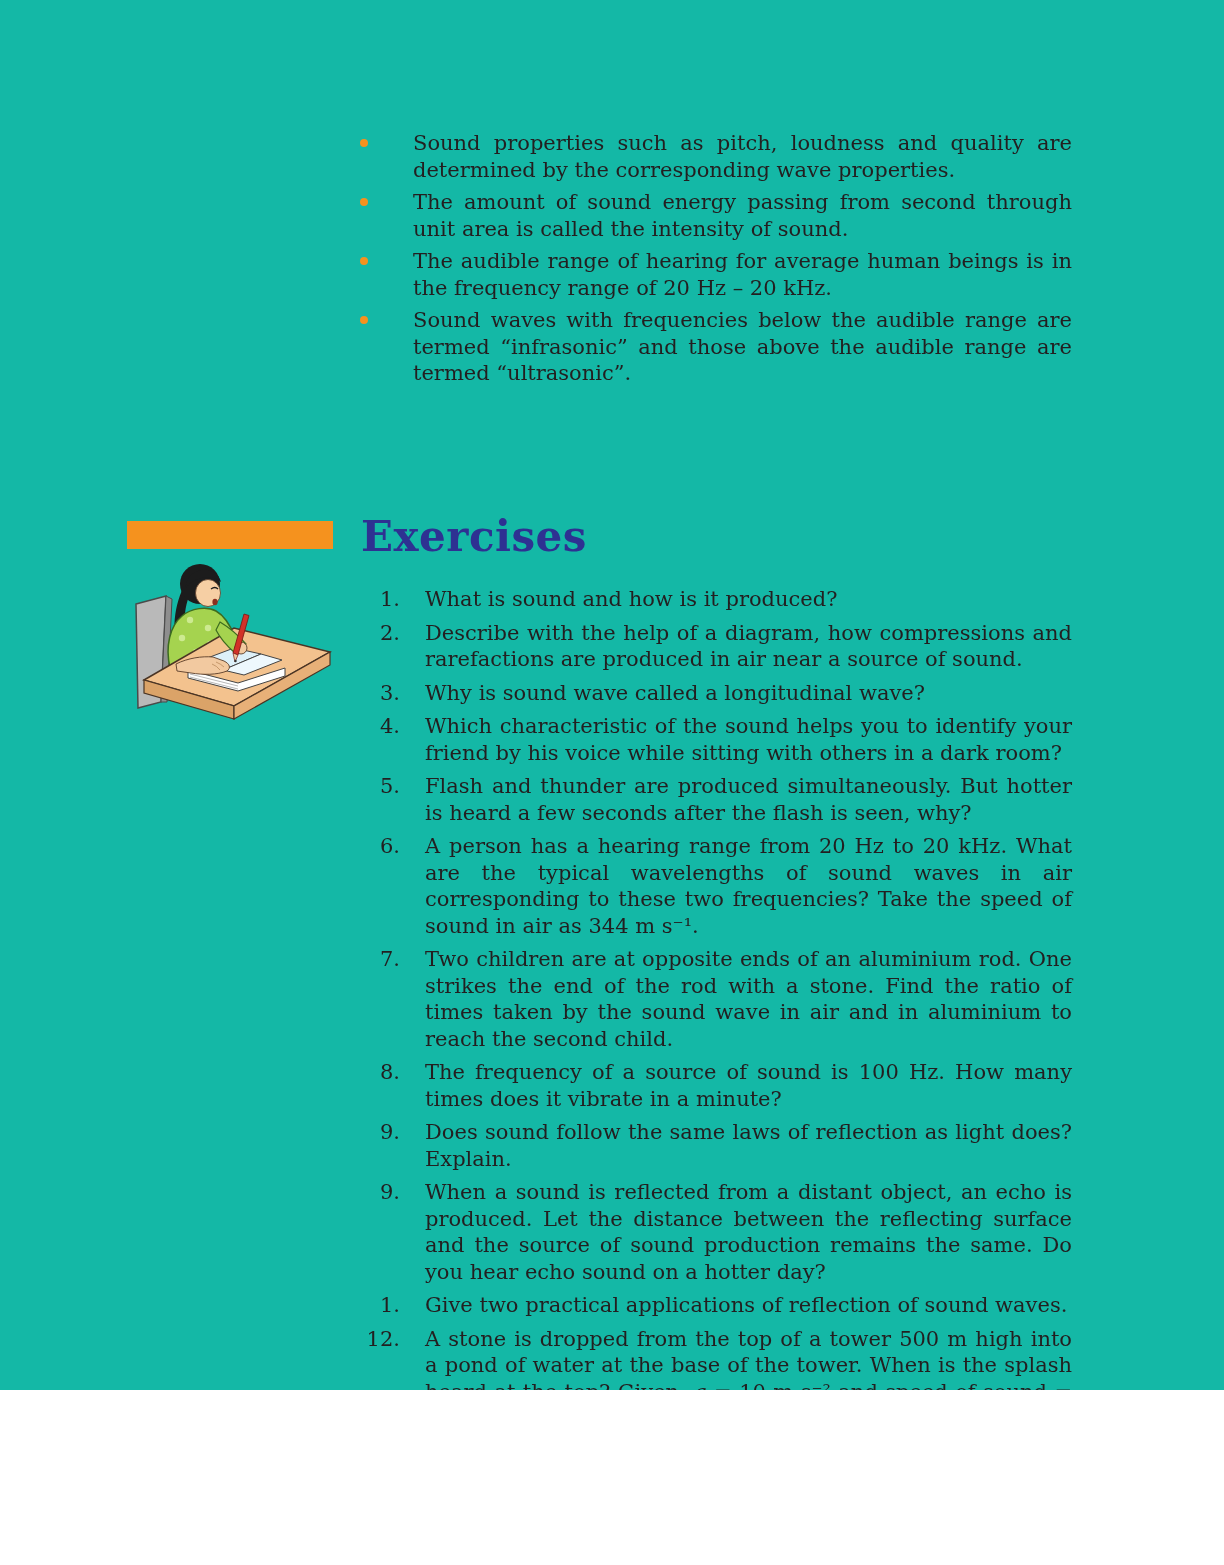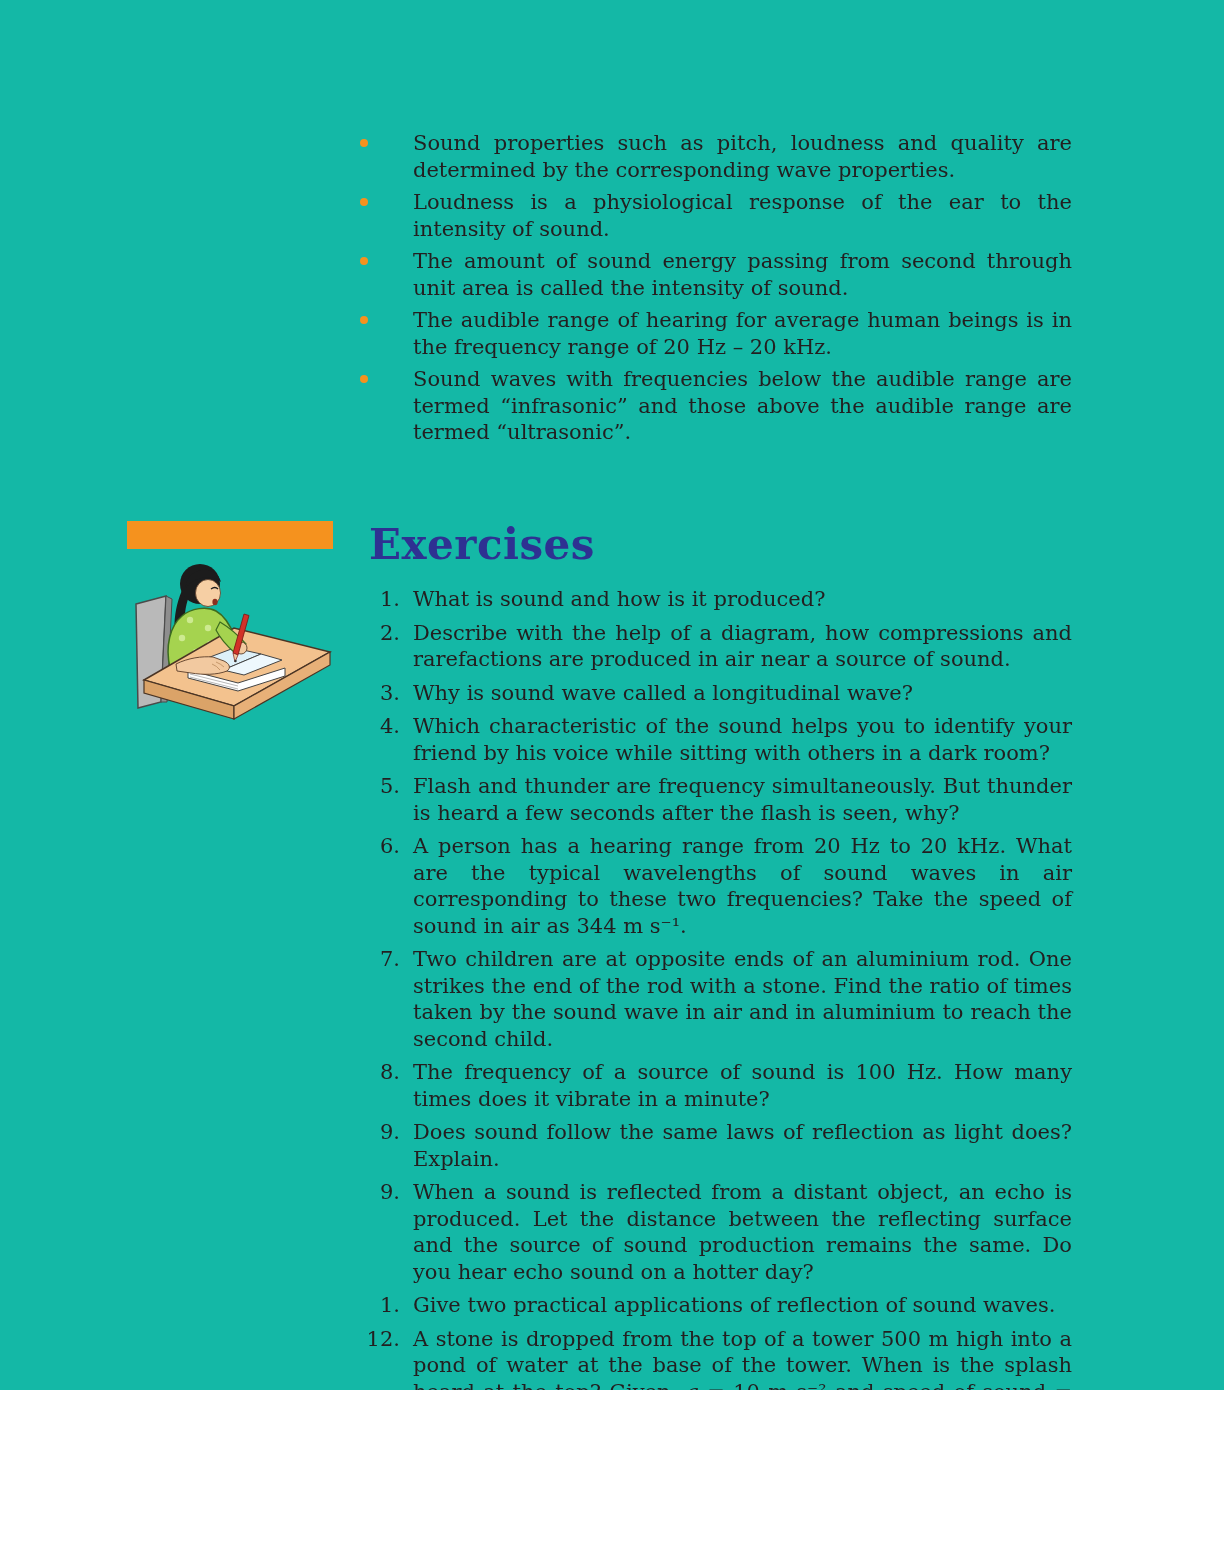--- a/index.html
+++ b/index.html
@@ -39,21 +39,21 @@
   }
 
   
   .orange-bar{
     position:absolute;left:127px;top:521px;
     width:206px;height:28px;
     background:var(--orange);
   }
   .exercises-title{
     position:absolute;left:357px;top:510px;
-    margin:12px;
+    margin:4px;
     font-size:42px;line-height:1.1;
     font-weight:bold;
     color:var(--blue);
     letter-spacing:0.5px;
   }
 
   
   .illustration{
     position:absolute;left:120px;top:552px;
     width:214px;height:200px;
@@ -68,21 +68,21 @@
     display:flex;
     font-size:21px;line-height:26.5px;
     margin-bottom:7px;
   }
   .qnum{
     flex:0 0 56px;
     text-align:right;
     padding-right:13px;
     box-sizing:border-box;
   }
-  .qtext{flex:1;text-align:justify;}
+  .qtext{flex:1;text-align:justify;margin-left:12px;}
   .qtext em{font-style:italic;}
 
   
   .page-number{
     position:absolute;left:165px;top:1407px;
     font-size:21px;
   }
   .running-title{
     position:absolute;right:154px;top:1405px;
     font-style:italic;
@@ -101,21 +101,20 @@
     background:var(--red);
   }
 </style>
 </head>
 <body>
 
 <div class="page">
 
   <ul class="summary-list">
       <li>Sound properties such as pitch, loudness and quality are determined by the corresponding wave properties.</li>
-      <li>Loudness is a physiological response of the ear to the intensity of sound.</li>
       <li>The amount of sound energy passing from second through unit area is called the intensity of sound.</li>
       <li>The audible range of hearing for average human beings is in the frequency range of 20 Hz – 20 kHz.</li>
       <li>Sound waves with frequencies below the audible range are termed “infrasonic” and those above the audible range are termed “ultrasonic”.</li>
     </ul>
 
   <div class="orange-bar"></div>
   <h1 class="exercises-title">Exercises</h1>
 
   <div class="illustration">
     <svg viewBox="0 0 214 200" width="214" height="200">
@@ -172,21 +171,21 @@
       <li class="question">
         <span class="qnum">3.</span>
         <span class="qtext"><span>Why is sound wave called a longitudinal wave?</span></span>
       </li>
       <li class="question">
         <span class="qnum">4.</span>
         <span class="qtext"><span>Which characteristic of the sound helps you to identify your friend by his voice while sitting with others in a dark room?</span></span>
       </li>
       <li class="question">
         <span class="qnum">5.</span>
-        <span class="qtext"><span>Flash and thunder are frequency simultaneously. But thunder is heard a few seconds after the flash is seen, why?</span></span>
+        <span class="qtext"><span>Flash and thunder are produced simultaneously. But hotter is heard a few seconds after the flash is seen, why?</span></span>
       </li>
       <li class="question">
         <span class="qnum">6.</span>
         <span class="qtext"><span>A person has a hearing range from 20 Hz to 20 kHz. What are the typical wavelengths of sound waves in air corresponding to these two frequencies? Take the speed of sound in air as 344 m s⁻¹.</span></span>
       </li>
       <li class="question">
         <span class="qnum">7.</span>
         <span class="qtext"><span>Two children are at opposite ends of an aluminium rod. One strikes the end of the rod with a stone. Find the ratio of times taken by the sound wave in air and in aluminium to reach the second child.</span></span>
       </li>
       <li class="question">

